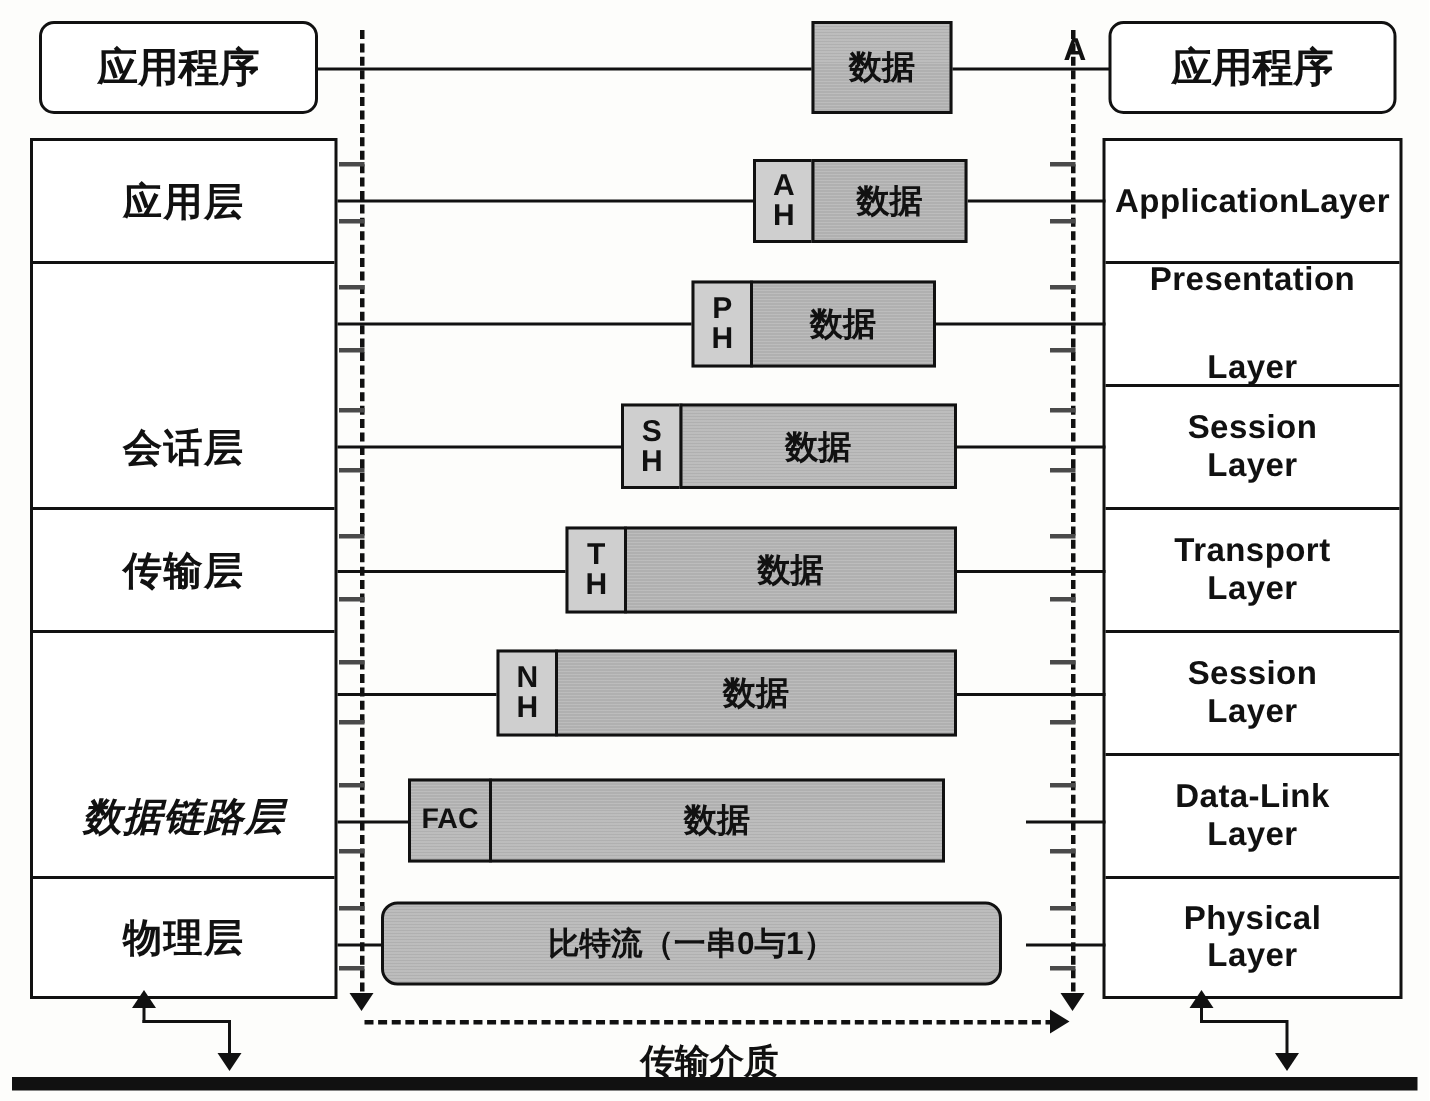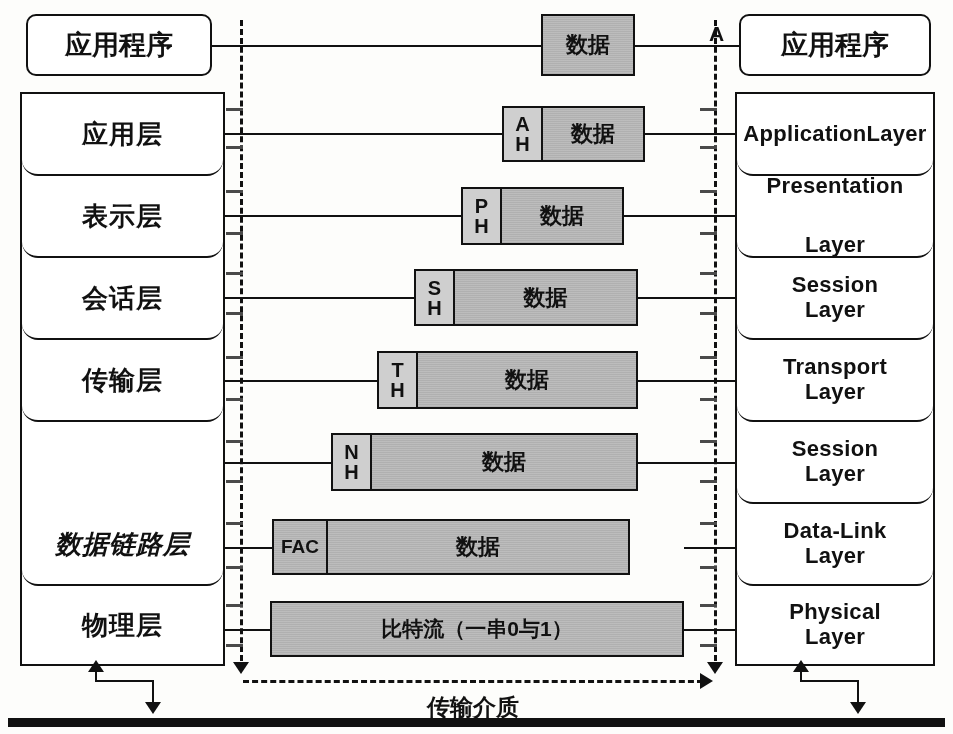--- a/index.html
+++ b/index.html
@@ -44,21 +44,20 @@
   .layer-cell {
     position: absolute;
     left: 0;
     right: 0;
     box-sizing: border-box;
     display: flex;
     align-items: center;
     justify-content: center;
     border-bottom: 2px solid #111;
     color: #111;
-    border-radius: 16px;
   }
   .layer-cell.last { border-bottom: none; }
   .cn-label { font-size: 26px; font-weight: 600; letter-spacing: 1px; }
   .en-label {
     font-size: 22px;
     font-weight: bold;
     line-height: 1.12;
     letter-spacing: 0.3px;
   }
 
@@ -157,23 +156,20 @@
     <span>应用程序</span>
   </div>
 
   <div class="box app-box" style="left:739px; top:14px; width:192px; height:62px;">
     <span>应用程序</span>
   </div>
 
   <div class="layer-col" style="left:20px; top:92px; width:205px; height:574px;">
     <div class="layer-cell" style="top:0; height:82px;">
       <span class="cn-label">应用层</span>
-    </div>
-    <div class="layer-cell" style="top:82px; height:82px;">
-      <span class="cn-label">表示层</span>
     </div>
     <div class="layer-cell" style="top:164px; height:82px;">
       <span class="cn-label">会话层</span>
     </div>
     <div class="layer-cell" style="top:246px; height:82px;">
       <span class="cn-label">传输层</span>
     </div>
     <div class="layer-cell" style="top:410px; height:82px;font-style:italic;">
       <span class="cn-label">数据链路层</span>
     </div>
@@ -319,21 +315,21 @@
     <span>数据</span>
   </div>
 
   <div class="pdu small" style="left:272px; top:519px; width:56px; height:56px;">
     <span>FAC</span>
   </div>
   <div class="pdu" style="left:326px; top:519px; width:304px; height:56px;">
     <span>数据</span>
   </div>
 
-  <div class="pdu bits" style="left:270px; top:601px; width:414px; height:56px;">
+  <div class="pdu bits" style="left:254px; top:601px; width:414px; height:56px;border-radius:11px;">
     <span>比特流（一串0与1）</span>
   </div>
 
   <div class="dashh" style="left:243px; top:680px; width:460px;"></div>
   <div class="arrow-right" style="left:700px; top:673px;"></div>
   <div class="medium-label" style="left:398px; top:692px; width:150px;">传输介质</div>
 
   <div class="hline" style="left:95px; top:680px; width:58px;"></div>
   <div class="vline" style="left:95px; top:668px; height:14px;"></div>
   <div class="arrow-up" style="left:88px; top:660px;"></div>

